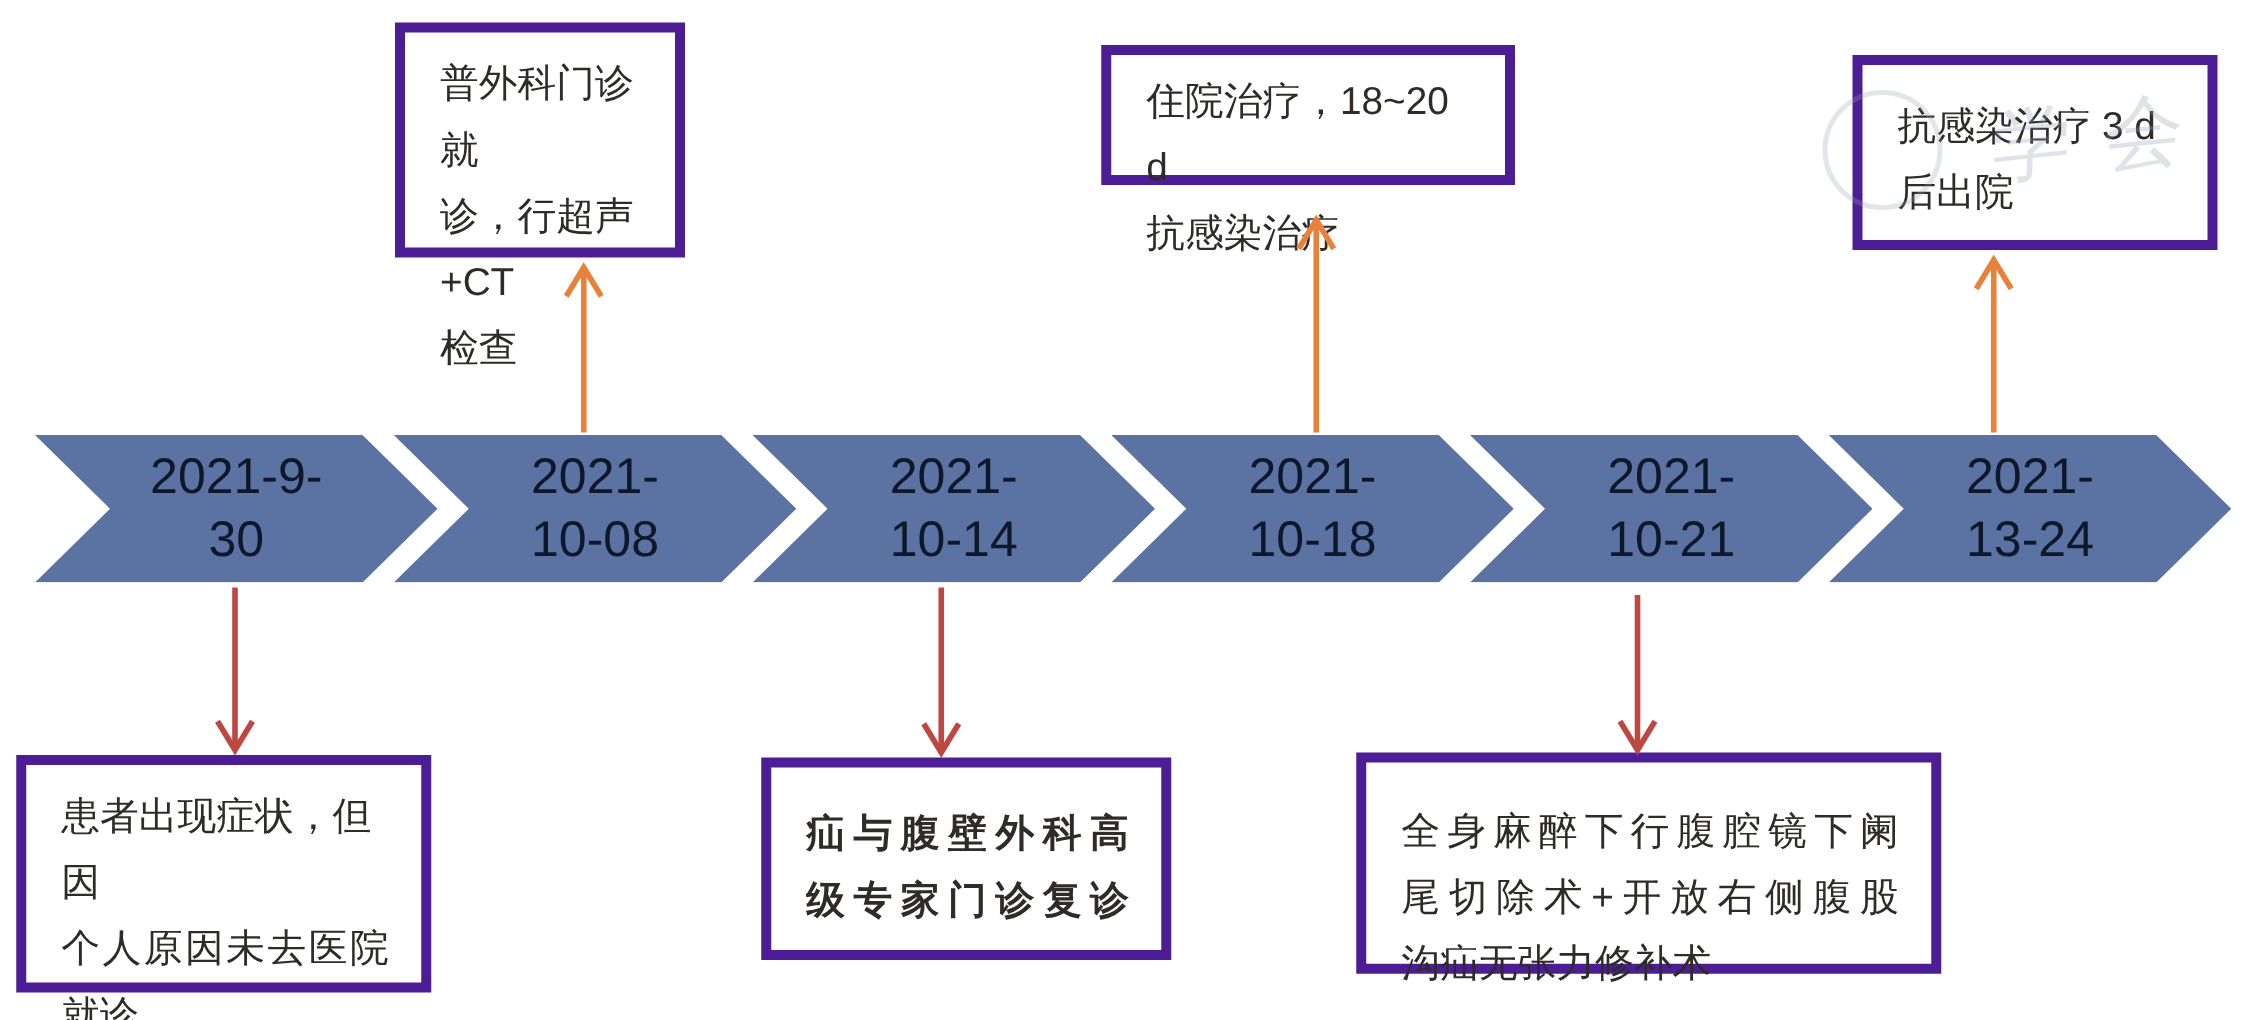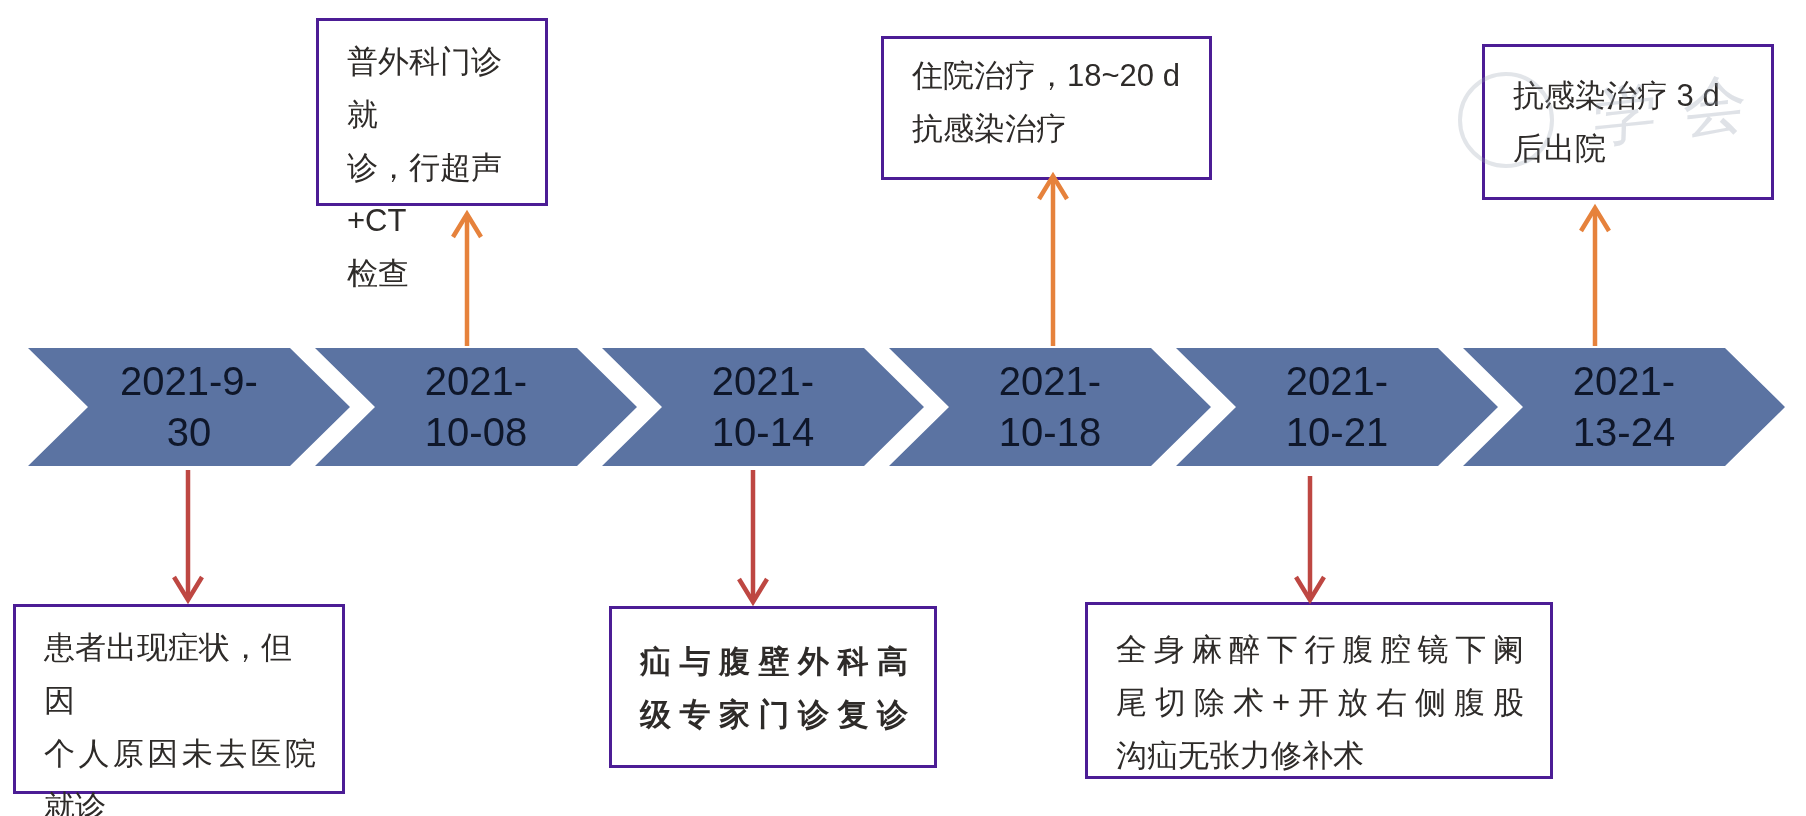--- a/index.html
+++ b/index.html
@@ -3,32 +3,32 @@
 <meta charset="utf-8">
 <style>
   html,body{margin:0;padding:0;background:#ffffff;}
   .canvas{
     position:relative;width:1806px;height:816px;background:#ffffff;overflow:hidden;
     font-family:"Liberation Sans","DejaVu Sans",sans-serif;
   }
 
   
   .evbox{
-    position:absolute;background:#ffffff;border:3px solid #4c1d95;box-sizing:border-box;
+    position:absolute;background:#ffffff;border:8px solid #4c1d95;box-sizing:border-box;
     color:#2e2b29;font-size:31px;line-height:53px;padding:14px 26px 8px 28px;
   }
   .evbox .line{display:block;}
   .spread{text-align-last:justify;}
 
   .box-t1{left:316px;top:18px;width:232px;height:188px;padding-top:14px;}
-  .box-t2{left:881px;top:36px;width:331px;height:144px;padding-top:10px;}
+  .box-t2{left:881px;top:36px;width:331px;height:112px;padding-top:10px;}
   .box-t3{left:1442px;top:44px;width:292px;height:156px;padding-top:22px;margin-left:40px;}
   .box-b1{left:13px; top:604px;width:332px;height:190px;padding-top:14px;}
   .box-b2{left:609px;top:606px;width:328px;height:162px;padding-top:26px;font-weight:bold;}
-  .box-b3{left:1085px;top:602px;width:468px;height:177px;padding-top:18px;}
+  .box-b3{left:1085px;top:602px;width:468px;height:177px;padding-top:28px;}
 
   
   .chevron{
     position:absolute;top:348px;width:322px;height:118px;background:#5b73a2;
     clip-path:polygon(0 0, calc(100% - 60px) 0, 100% 50%, calc(100% - 60px) 100%, 0 100%, 60px 50%);
     display:flex;flex-direction:column;justify-content:center;align-items:center;
     color:#0f172a;font-size:40px;line-height:51px;text-align:center;
   }
   .chevron .date-line{display:block;}
   .c1{left:28px;}.c2{left:315px;}.c3{left:602px;}.c4{left:889px;}.c5{left:1176px;}.c6{left:1463px;}

